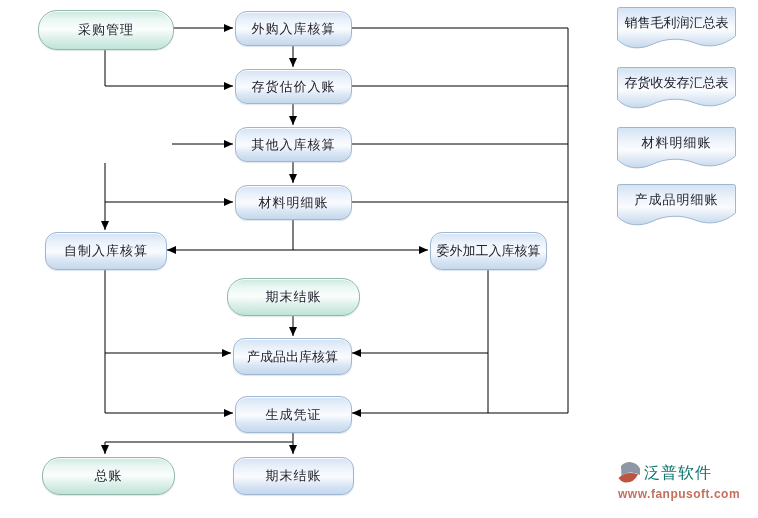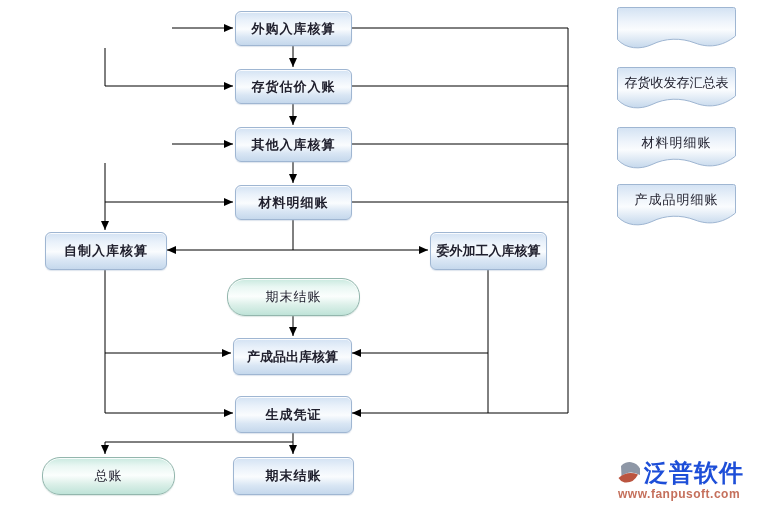--- a/index.html
+++ b/index.html
@@ -11,38 +11,37 @@
   .node{
     position:absolute;z-index:2;display:flex;align-items:center;justify-content:center;
     font-size:13px;color:#20202e;letter-spacing:1px;white-space:nowrap;
   }
   .pill{
     border:1px solid #93b6ad;border-radius:19px;
     background:linear-gradient(180deg,#c9e9df 0%,#e9f7f3 22%,#fbfefd 48%,#dcf0e9 72%,#bfe3d8 100%);
     box-shadow:inset 0 1px 0 rgba(255,255,255,.85), 0 1px 1px rgba(160,190,180,.35);
   }
   .rect{
-    border:1px solid #9fb6d2;border-radius:6px;
+    border:1px solid #9fb6d2;border-radius:12px;
     background:linear-gradient(180deg,#d3e2f3 0%,#e9f1fa 25%,#fafcfe 52%,#d9e6f4 76%,#c5d8ec 100%);
     box-shadow:inset 0 1px 0 rgba(255,255,255,.85), 0 1px 1px rgba(160,180,205,.35);
-    font-weight:bold;
   }
   .doc{position:absolute;z-index:2;width:121px;height:44px;}
   .doc svg{position:absolute;left:0;top:0;}
   .doc .doc-label{
     position:absolute;left:0;top:4px;width:121px;height:26px;
     display:flex;align-items:center;justify-content:center;
     font-size:13px;color:#20202e;letter-spacing:1px;white-space:nowrap;
   }
   .watermark{
     position:absolute;z-index:2;left:616px;top:460px;width:136px;
     display:flex;flex-direction:column;align-items:flex-start;line-height:1;
   }
   .wm-row{display:flex;align-items:center;gap:2px;}
-  .wm-brand{font-size:24px;font-weight:bold;color:#1d4ed8;letter-spacing:1px;}
+  .wm-brand{font-size:16px;font-weight:normal;color:#0f766e;letter-spacing:1px;}
   .wm-url{font-size:12px;font-weight:bold;color:#c5705c;margin-top:2px;margin-left:2px;letter-spacing:.5px;}
 </style>
 </head>
 <body>
 
 <div class="canvas">
 
   <svg class="lines" width="758" height="518">
     <defs>
       <marker id="ar" markerWidth="9" markerHeight="8" refX="9" refY="4" orient="auto">
@@ -81,20 +80,23 @@
     <line x1="105" y1="268" x2="105" y2="413" stroke="#000"></line>
     <line x1="105" y1="353" x2="231" y2="353" stroke="#000" marker-end="url(#ar)"></line>
     <line x1="105" y1="413" x2="233" y2="413" stroke="#000" marker-end="url(#ar)"></line>
 
     <line x1="293" y1="315" x2="293" y2="336" stroke="#000" marker-end="url(#ar)"></line>
 
     <polyline points="293,431 293,442 105,442 105,454" fill="none" stroke="#000" marker-end="url(#ar)"></polyline>
     <line x1="293" y1="442" x2="293" y2="454" stroke="#000" marker-end="url(#ar)"></line>
   </svg>
 
+  <div class="node pill" style="left:38px;top:10px;width:134px;height:38px">
+    <span>采购管理</span>
+  </div>
   <div class="node pill" style="left:227px;top:278px;width:131px;height:36px;border-radius:18px">
     <span>期末结账</span>
   </div>
   <div class="node pill" style="left:42px;top:457px;width:131px;height:36px;border-radius:18px">
     <span>总账</span>
   </div>
 
   <div class="node rect" style="left:235px;top:11px;width:115px;height:33px">
     <span>外购入库核算</span>
   </div>
@@ -120,20 +122,21 @@
     <span>生成凭证</span>
   </div>
   <div class="node rect" style="left:233px;top:457px;width:119px;height:36px">
     <span>期末结账</span>
   </div>
 
   <div class="doc" style="left:616px;top:6px">
     <svg width="121" height="46">
       <path d="M3.5,1.5 L117.5,1.5 Q119.5,1.5 119.5,3.5 L119.5,30 C106,41 92,42 79,37 C65,31.5 49,32 36,38.5 C24,44 10,43 1.5,33.5 L1.5,3.5 Q1.5,1.5 3.5,1.5 Z" fill="url(#dg)" stroke="#9fb6d2" stroke-width="1"></path>
     </svg>
+    <span class="doc-label" style="letter-spacing:0">销售毛利润汇总表</span>
   </div>
   <div class="doc" style="left:616px;top:66px">
     <svg width="121" height="46">
       <path d="M3.5,1.5 L117.5,1.5 Q119.5,1.5 119.5,3.5 L119.5,30 C106,41 92,42 79,37 C65,31.5 49,32 36,38.5 C24,44 10,43 1.5,33.5 L1.5,3.5 Q1.5,1.5 3.5,1.5 Z" fill="url(#dg)" stroke="#9fb6d2" stroke-width="1"></path>
     </svg>
     <span class="doc-label" style="letter-spacing:0">存货收发存汇总表</span>
   </div>
   <div class="doc" style="left:616px;top:126px">
     <svg width="121" height="46">
       <path d="M3.5,1.5 L117.5,1.5 Q119.5,1.5 119.5,3.5 L119.5,30 C106,41 92,42 79,37 C65,31.5 49,32 36,38.5 C24,44 10,43 1.5,33.5 L1.5,3.5 Q1.5,1.5 3.5,1.5 Z" fill="url(#dg)" stroke="#9fb6d2" stroke-width="1"></path>

